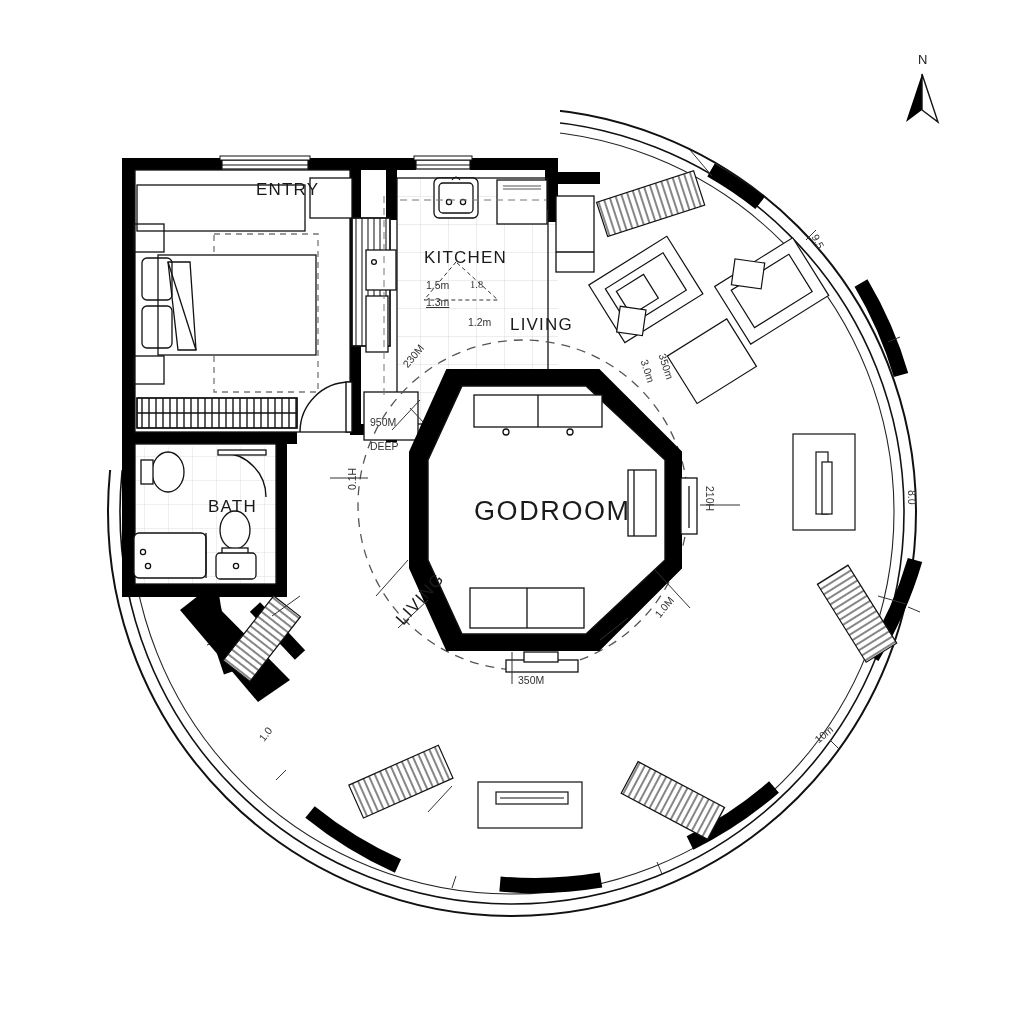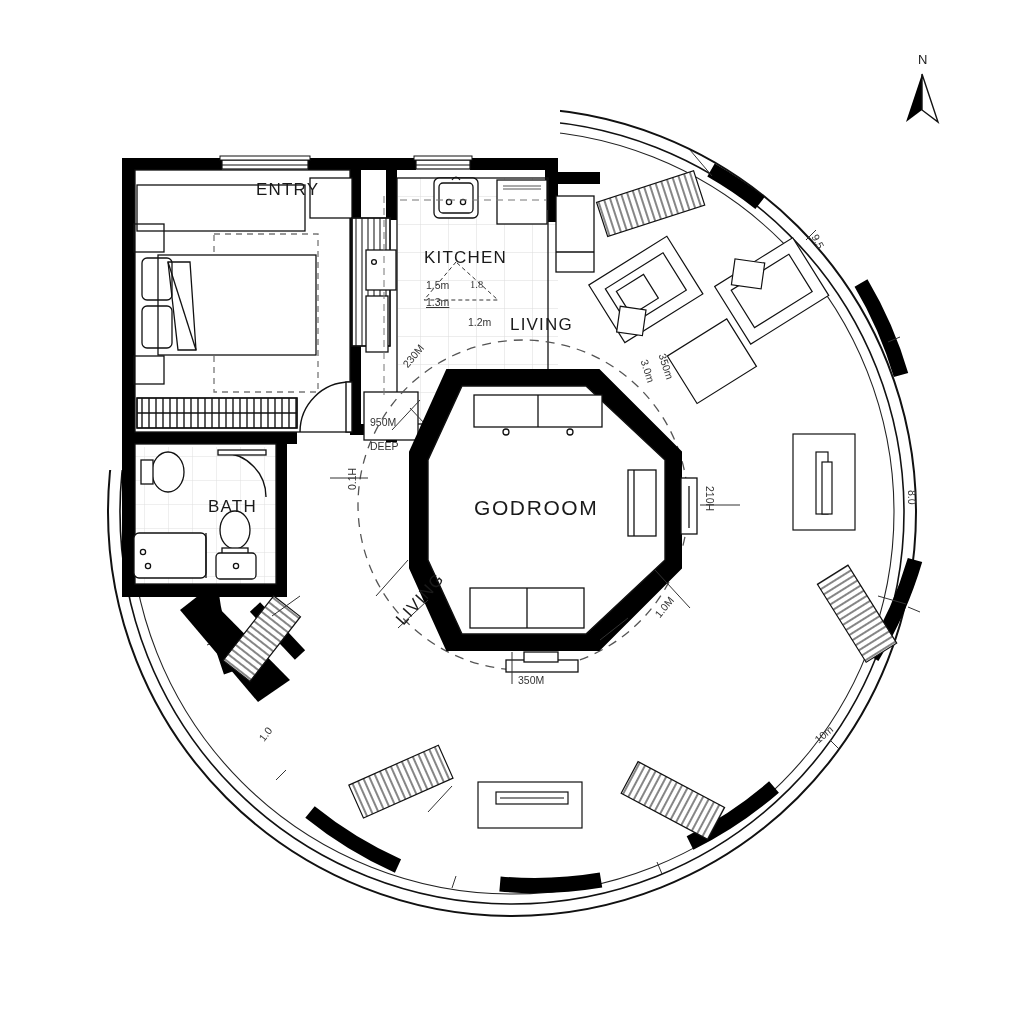--- a/index.html
+++ b/index.html
@@ -13,21 +13,21 @@
   svg{display:block;position:absolute;top:0;left:0;}
   .lbl{
     position:absolute;
     font-family:"Liberation Sans", sans-serif;
     color:#1a1a1a;
     white-space:nowrap;
     pointer-events:none;
     letter-spacing:.5px;
   }
   .room-lbl{font-size:17px;letter-spacing:1.2px;}
-  .room-lbl.big{font-size:21px;letter-spacing:1.6px;}
+  .room-lbl.big{font-size:27px;letter-spacing:1.6px;}
   .dim-sm{font-size:10.5px;color:#333;letter-spacing:0;}
   .narrow{font-size:13px;font-weight:400;}
 </style>
 </head>
 <body>
 
 <div id="plan">
 
 <svg width="1024" height="1024" viewBox="0 0 1024 1024">
   <defs>

